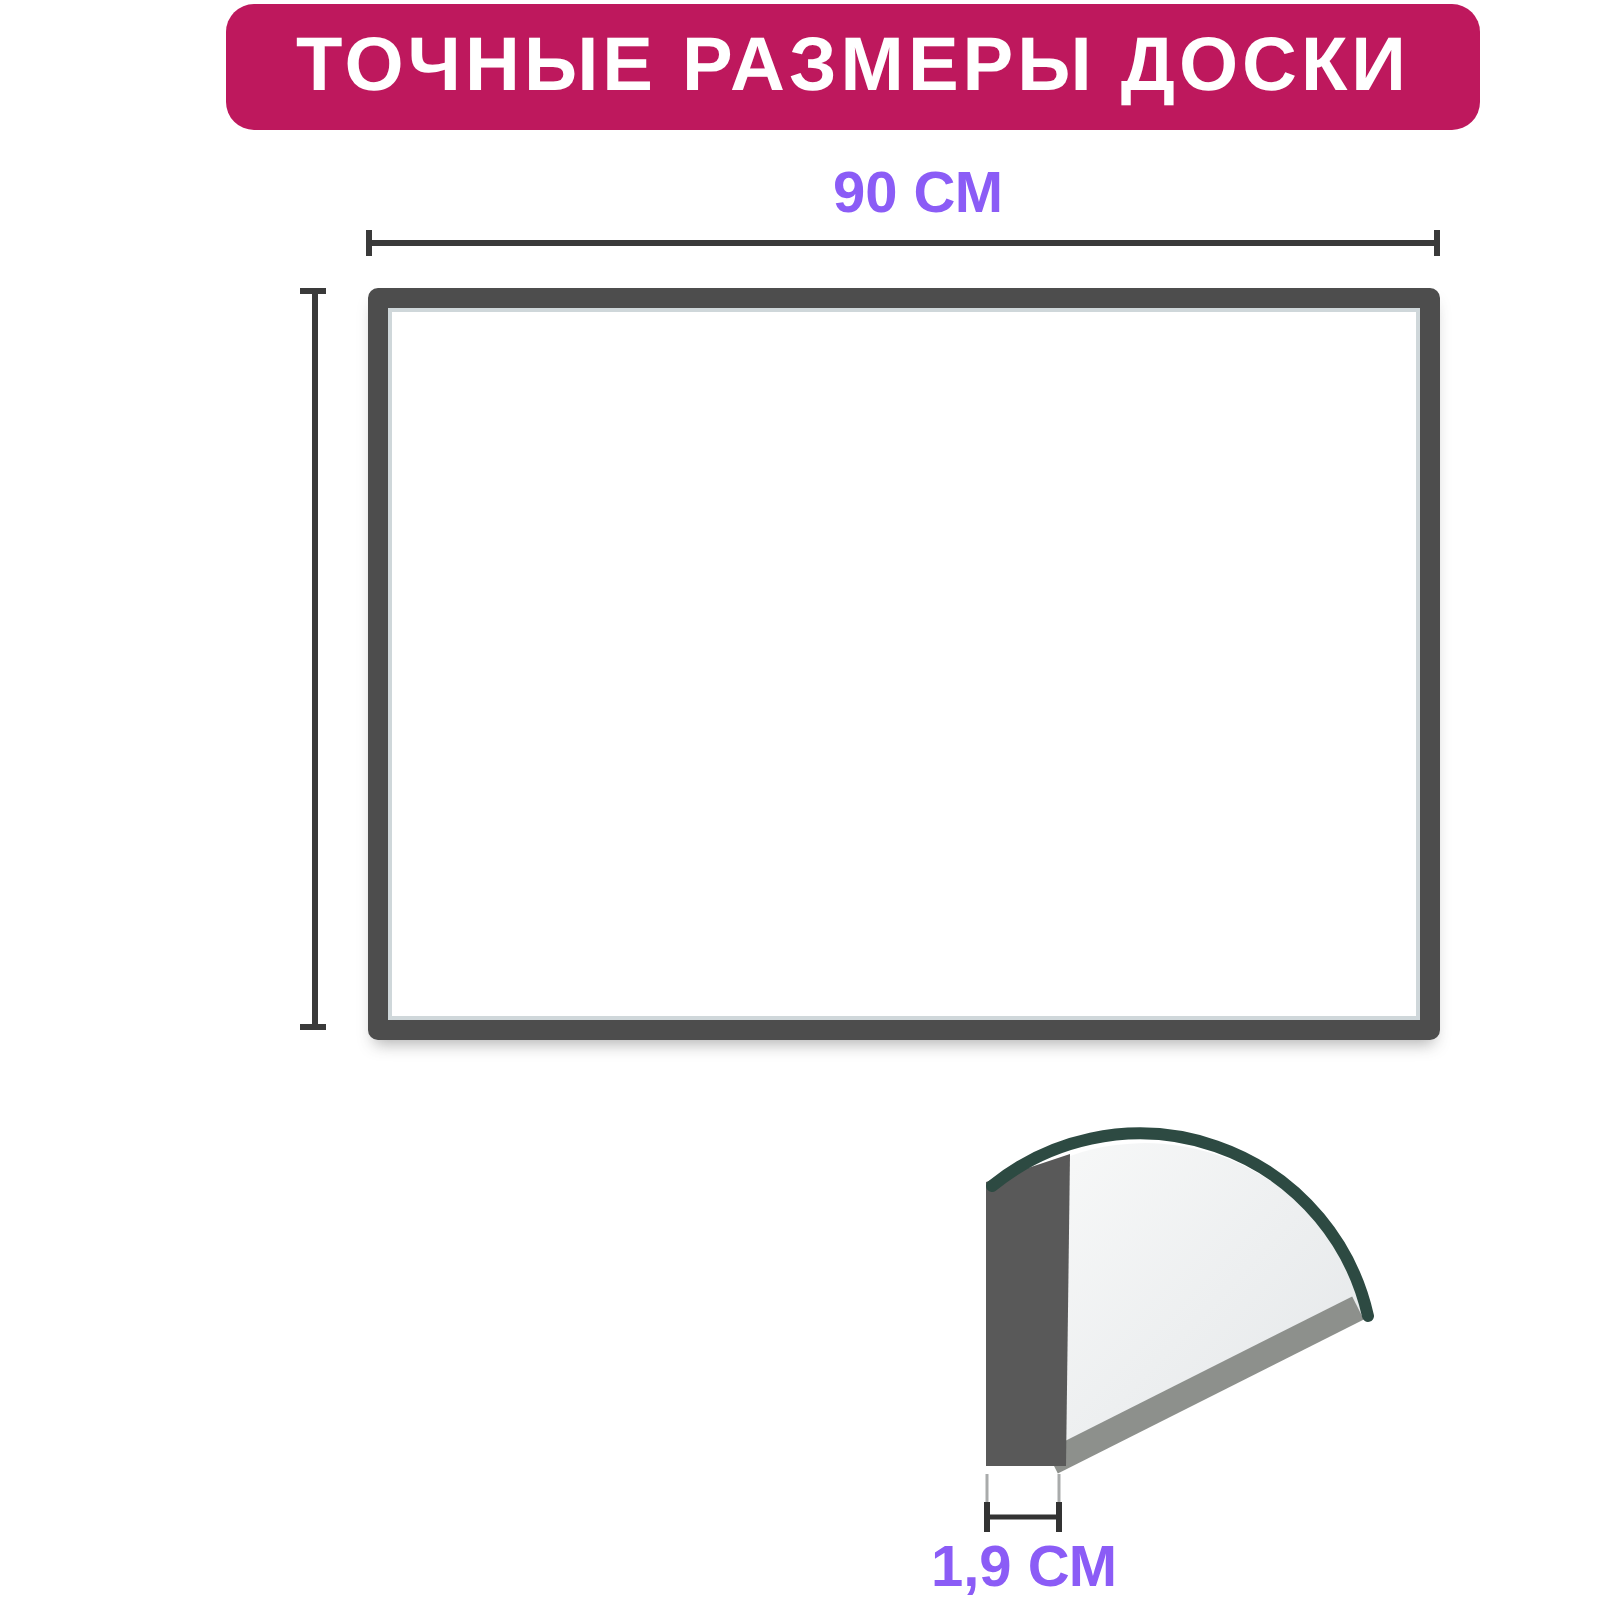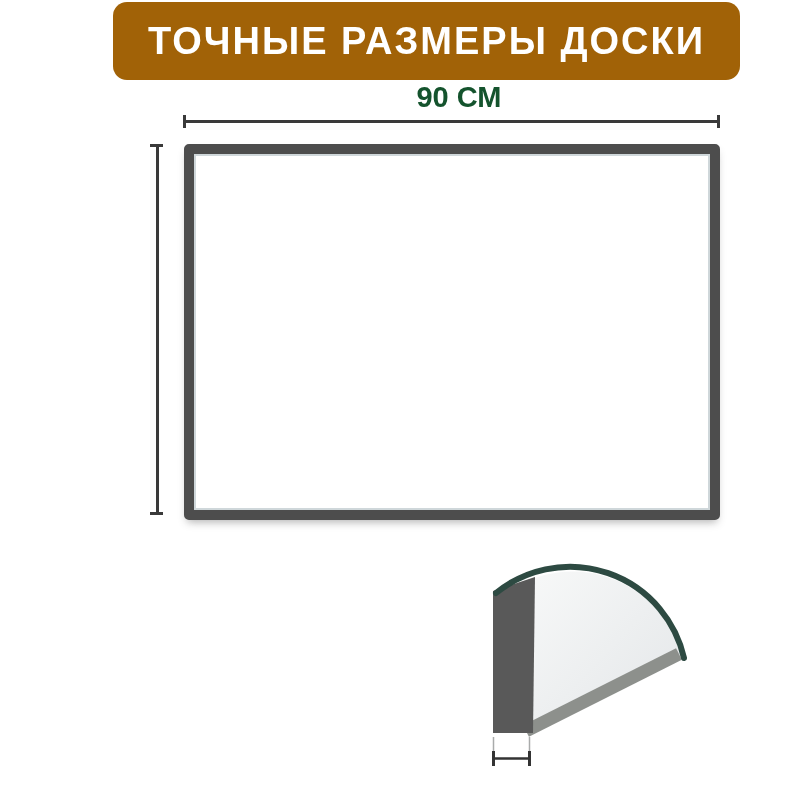--- a/index.html
+++ b/index.html
@@ -2,30 +2,30 @@
 <html><head>
 <meta charset="utf-8">
 <style>
   html,body{margin:0;padding:0;background:#ffffff;}
   .stage{
     position:relative;width:800px;height:800px;background:#ffffff;overflow:hidden;
     font-family:"Liberation Sans","DejaVu Sans",sans-serif;
   }
   
   .banner{
-    position:absolute;left:113px;top:2px;width:627px;height:78px;
-    background:#a16207;border-radius:14px;
+    position:absolute;left:113px;top:2px;width:627px;height:63px;
+    background:#be185d;border-radius:14px;
     display:flex;align-items:center;justify-content:center;
   }
   .banner-text{
     color:#ffffff;font-size:38px;font-weight:700;letter-spacing:2px;white-space:nowrap;
   }
   
   .dim-label{
-    position:absolute;color:#14532d;font-size:29px;font-weight:700;
+    position:absolute;color:#8b5cf6;font-size:29px;font-weight:700;
     text-align:center;white-space:nowrap;line-height:29px;
   }
   .label-width{left:359px;top:83px;width:200px;}
   .label-height{left:30px;top:316px;width:140px;}
   .label-thickness{left:436px;top:770px;width:152px;}
   
   .dline{position:absolute;background:#3a3a3a;}
   .h-line{left:184px;top:120px;width:535px;height:3px;}
   .h-tick-left{left:183px;top:115px;width:3px;height:13px;}
   .h-tick-right{left:717px;top:115px;width:3px;height:13px;}
@@ -73,14 +73,15 @@
     <line x1="526" y1="731" x2="679" y2="654" stroke-width="13" stroke="#8d908c"></line>
     <path d="M 493 591 L 535 577 L 533 733 L 493 733 Z" fill="#595959"></path>
     <path d="M 496 593 A 117 117 0 0 1 684 658" fill="none" stroke-width="6" stroke-linecap="round" stroke="#2d4a42"></path>
     <line x1="493.5" y1="737" x2="493.5" y2="754" stroke="#a9abab" stroke-width="1.5"></line>
     <line x1="529.5" y1="737" x2="529.5" y2="754" stroke="#a9abab" stroke-width="1.5"></line>
     <line x1="493" y1="758.5" x2="530" y2="758.5" stroke="#333333" stroke-width="2.5"></line>
     <line x1="493.5" y1="751" x2="493.5" y2="766" stroke="#333333" stroke-width="3"></line>
     <line x1="529.5" y1="751" x2="529.5" y2="766" stroke="#333333" stroke-width="3"></line>
   </svg>
 
+  <div class="dim-label label-thickness">1,9 СМ</div>
 
 </div>
 
 </body></html>

